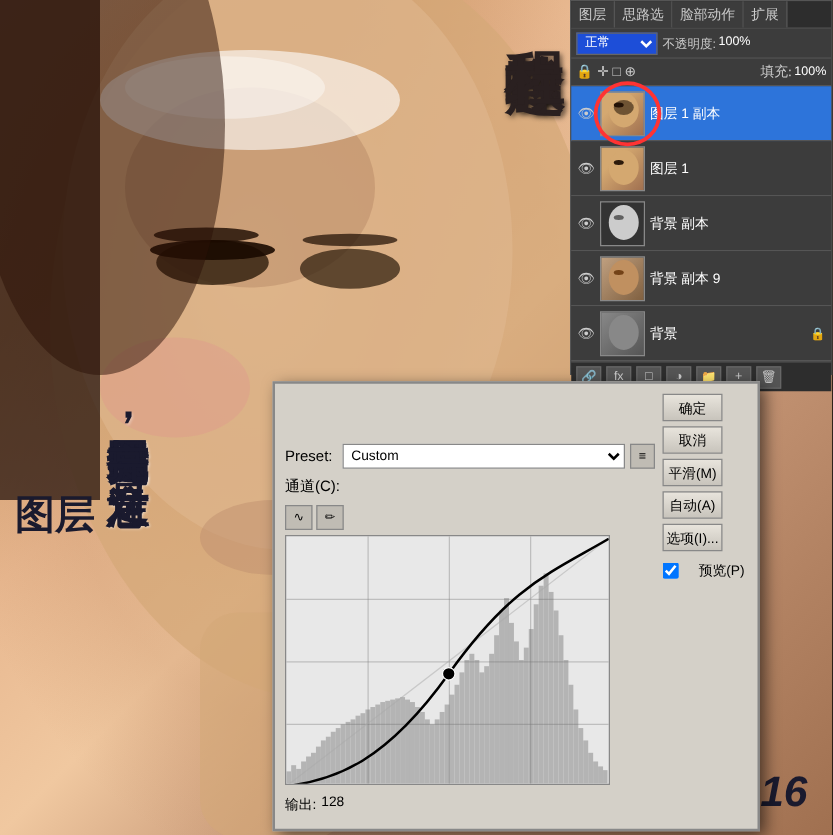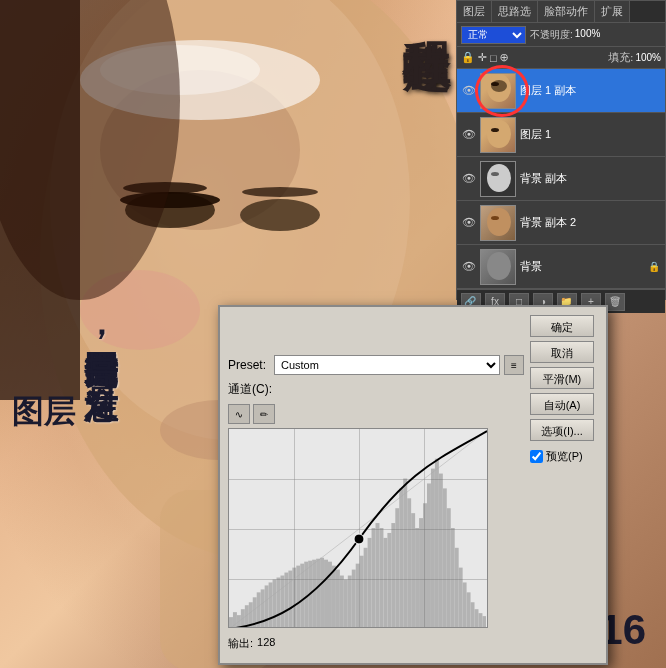--- a/index.html
+++ b/index.html
@@ -58,23 +58,24 @@
       z-index: 5;
       writing-mode: vertical-rl;
     }
 
     
     .page-number {
       position: absolute;
       bottom: 14px;
       right: 20px;
       color: #1a1a2e;
-      font-size: 42px;
+      font-size: 34px;
       font-weight: bold;
       z-index: 10;
+      font-style: italic;
     }
 
     
     .title-text {
       position: absolute;
       top: 5px;
       right: 200px;
       color: #333;
       font-size: 52px;
       font-weight: bold;
@@ -412,35 +413,35 @@
 
     
     .dialog-right {
       width: 68px;
       display: flex;
       flex-direction: column;
       gap: 4px;
     }
 
     .dialog-btn {
-      width: 64px;
+      width: 48px;
       height: 22px;
       background: linear-gradient(to bottom, #e8e4dc, #c8c4bc);
       border: 1px solid #888;
       font-size: 11px;
       cursor: pointer;
       text-align: center;
       line-height: 22px;
       color: #000;
     }
 
     .preview-checkbox {
       display: flex;
       align-items: center;
-      gap: 3px;
+      gap: 16px;
       font-size: 11px;
       color: #000;
       margin-top: 4px;
     }
 
     
     .histogram-bars {
       position: absolute;
       bottom: 0; left: 0; right: 0;
       height: 100%;
@@ -565,21 +566,21 @@
   </div>
 
   <div class="layer-item">
     <div class="layer-eye">👁</div>
     <div class="layer-thumb layer-thumb-bg2">
       <svg width="36" height="36">
         <ellipse cx="18" cy="16" rx="12" ry="14" fill="#c09060"></ellipse>
         <ellipse cx="14" cy="12" rx="4" ry="2" fill="#6a3a10" opacity="0.9"></ellipse>
       </svg>
     </div>
-    <div class="layer-name">背景 副本 2</div>
+    <div class="layer-name">背景 副本 9</div>
   </div>
 
   <div class="layer-item">
     <div class="layer-eye">👁</div>
     <div class="layer-thumb layer-thumb-locked">
       <svg width="36" height="36">
         <ellipse cx="18" cy="16" rx="12" ry="14" fill="#888"></ellipse>
       </svg>
     </div>
     <div class="layer-name">背景</div>

